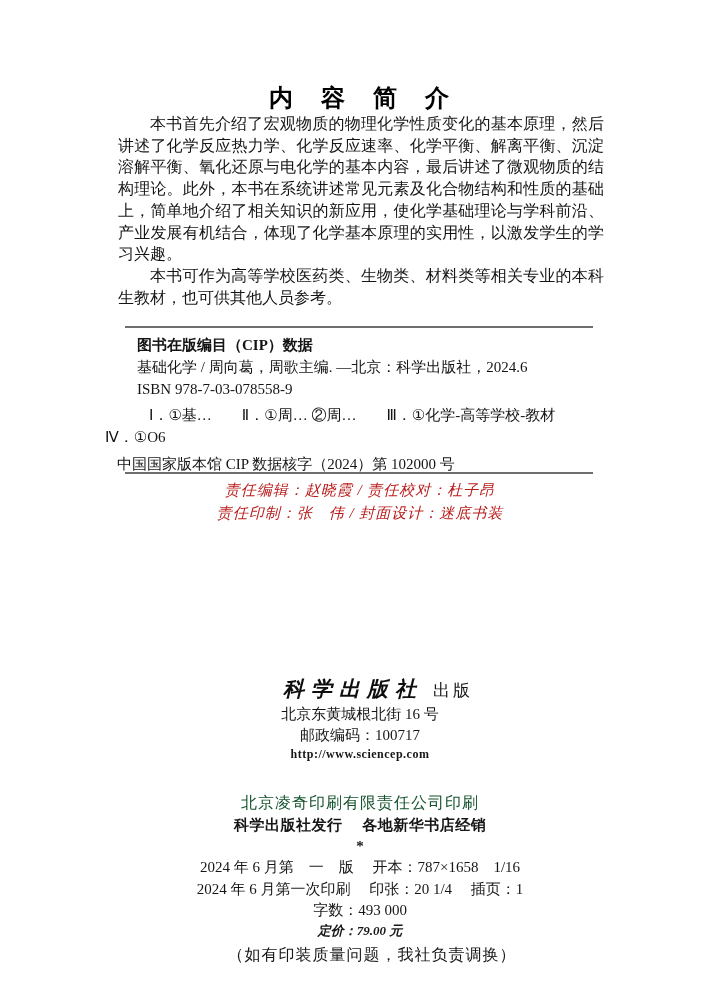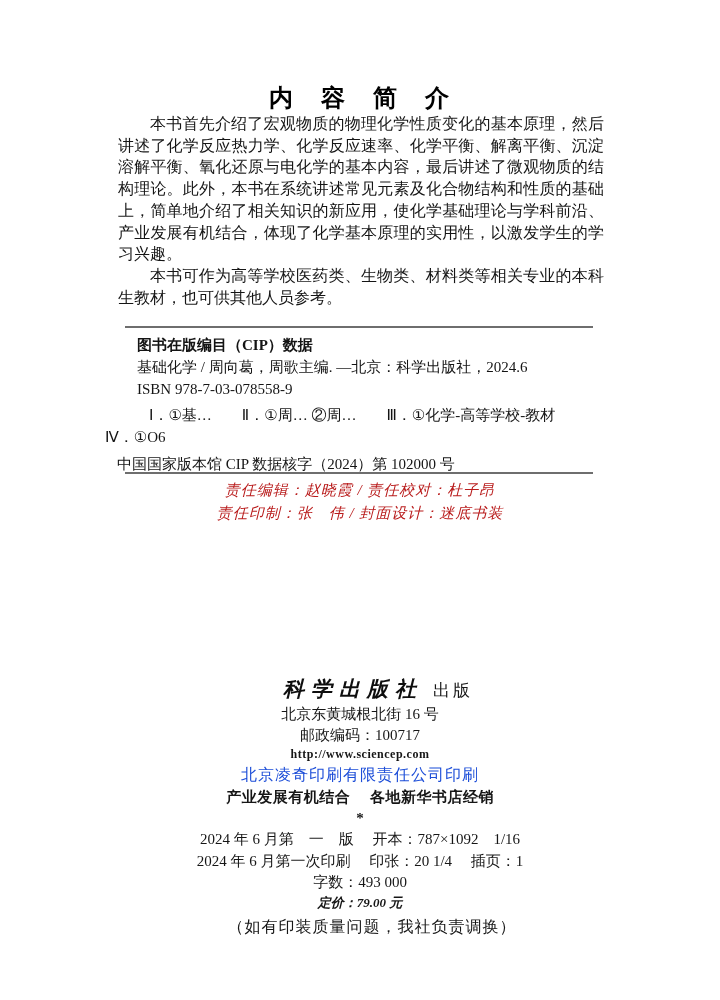--- a/index.html
+++ b/index.html
@@ -97,21 +97,21 @@
     font-size: 21px;
     font-weight: bold;
     font-style: italic;
     letter-spacing: 7px;
     color: #0e0e0e;
   }
   .publisher-suffix { font-size: 17px; margin-left: 10px; letter-spacing: 3px; }
   .addr      { font-size: 15px; line-height: 21px; }
   .postcode  { font-size: 15px; line-height: 20px; }
   .website   { font-size: 12px; line-height: 19px; font-weight: bold; letter-spacing: .5px; }
-  .printer   { font-size: 16px; line-height: 22px; color: #1d4ed8; letter-spacing: 1px; }
+  .printer   { font-size: 16px; line-height: 22px; color: #14532d; letter-spacing: 1px; margin-top: 28px; }
   .distrib   { font-size: 15px; line-height: 22px; font-weight: bold; letter-spacing: .5px; }
   .separator { font-size: 15px; line-height: 20px; font-weight: bold; }
   .edition   { font-size: 15px; line-height: 22px; }
   .printing  { font-size: 15px; line-height: 22px; }
   .wordcount { font-size: 15px; line-height: 20px; }
   .price     { font-size: 13px; line-height: 21px; font-weight: bold; font-style: italic; }
   .notice    { font-size: 16px; line-height: 27px; letter-spacing: 1px; margin-left: 24px; }
 </style>
 </head>
 <body>
@@ -144,22 +144,22 @@
   </div>
 
   <div class="colophon">
     <div class="logo-line">
       <span class="publisher-logo">科学出版社</span><span class="publisher-suffix">出版</span>
     </div>
     <div class="addr">北京东黄城根北街 16 号</div>
     <div class="postcode">邮政编码：100717</div>
     <div class="website">http://www.sciencep.com</div>
     <div class="printer">北京凌奇印刷有限责任公司印刷</div>
-    <div class="distrib">产业发展有机结合　 各地新华书店经销</div>
+    <div class="distrib">科学出版社发行　 各地新华书店经销</div>
     <div class="separator">*</div>
-    <div class="edition">2024 年 6 月第　一　版　 开本：787×1092　1/16</div>
+    <div class="edition">2024 年 6 月第　一　版　 开本：787×1658　1/16</div>
     <div class="printing">2024 年 6 月第一次印刷　 印张：20 1/4　 插页：1</div>
     <div class="wordcount">字数：493 000</div>
     <div class="price">定价：79.00 元</div>
     <div class="notice">（如有印装质量问题，我社负责调换）</div>
   </div>
 
 </div>
 
 </body></html>

